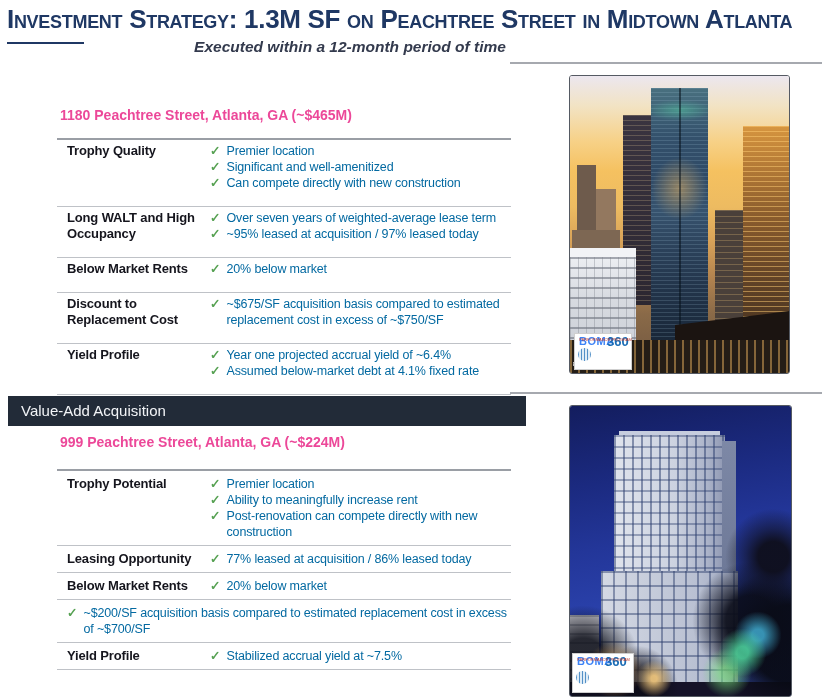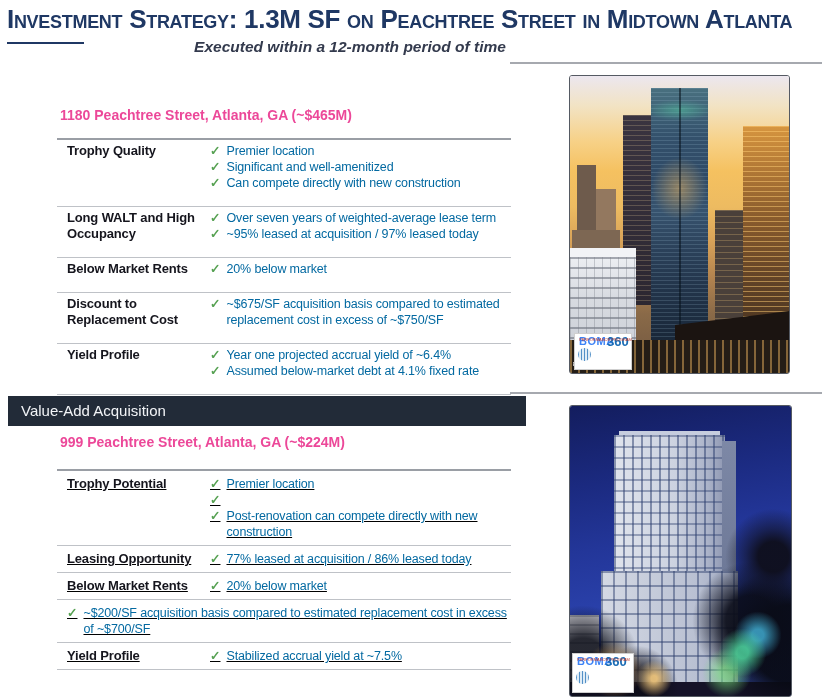--- a/index.html
+++ b/index.html
@@ -20,21 +20,21 @@
 
   .section-bar{position:absolute;left:8px;width:518px;height:30px;background:#222B38;
     color:#f2f4f7;font-size:15px;line-height:30px;padding-left:13px;box-sizing:border-box;}
   .s1{top:70px;} .s2{top:396px;}
 
   .prop{position:absolute;left:16px;font-size:14px;font-weight:700;color:#ec4899;margin-left:44px;}
   .p1{top:107px;} .p2{top:434px;}
 
   
   .table{position:absolute;left:57px;width:454px;border-top:2px solid #9a9ea5;box-sizing:border-box;}
-  .t1{top:138px;} .t2{top:469px;text-decoration:underline;}
+  .t1{top:138px;} .t2{top:469px;}
   .row{display:flex;border-bottom:1.5px solid #bfc2c7;padding:3px 0 15px 10px;}
   .t2 .row{padding-top:5px;padding-bottom:5px;}
   .rlabel{flex:0 0 143px;font-weight:700;font-size:13px;line-height:16px;color:#15151d;letter-spacing:-0.15px;}
   .ritems{flex:1;display:flex;flex-direction:column;}
   .item{display:flex;gap:6px;}
   .chk{color:#56a152;font-weight:700;font-size:12.5px;line-height:16px;flex:0 0 auto;}
   .txt{font-size:12.5px;line-height:16px;color:#0369a1;letter-spacing:-0.15px;}
 
   
   .photo{position:absolute;border:1px solid #555a63;border-radius:3px;overflow:hidden;}
@@ -207,20 +207,21 @@
   <div class="table t2">
     <div class="row">
       <div class="rlabel">Trophy Potential</div>
       <div class="ritems">
         <div class="item">
             <span class="chk">✓</span>
             <span class="txt">Premier location</span>
           </div>
         <div class="item">
             <span class="chk">✓</span>
+            <span class="txt">Ability to meaningfully increase rent</span>
           </div>
         <div class="item">
             <span class="chk">✓</span>
             <span class="txt">Post-renovation can compete directly with new construction</span>
           </div>
       </div>
     </div>
     <div class="row">
       <div class="rlabel">Leasing Opportunity</div>
       <div class="ritems">

